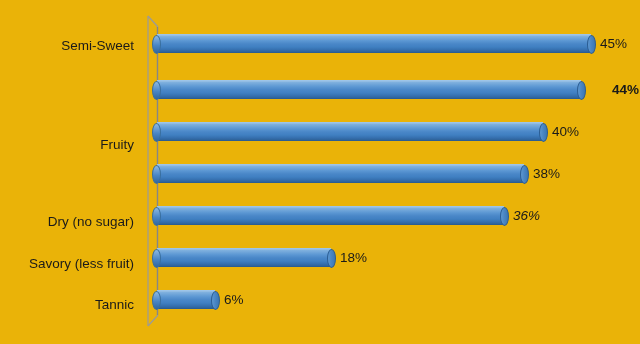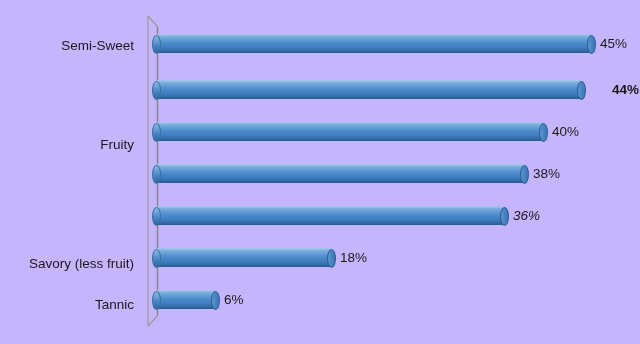--- a/index.html
+++ b/index.html
@@ -11,21 +11,21 @@
     width: 640px;
     height: 344px;
     font-family: "Liberation Sans", sans-serif;
     overflow: hidden;
   }
 
   #chart-root {
     position: relative;
     width: 640px;
     height: 344px;
-    background: #c4b5fd;
+    background: #eab308;
   }
 
   
   #plot-area {
     position: absolute;
     left: 0;
     top: 0;
     width: 640px;
     height: 344px;
   }
@@ -130,20 +130,21 @@
       <line x1="148" y1="16" x2="158" y2="27" stroke="#9a9a9a" stroke-width="1.2"></line>
 
       <line x1="148" y1="326" x2="158" y2="315" stroke="#9a9a9a" stroke-width="1.2"></line>
 
       <line x1="157.5" y1="27" x2="157.5" y2="315" stroke="#868686" stroke-width="1.4"></line>
     </svg>
 
     <div id="category-labels">
       <div class="cat-label" style="top:38px;">Semi-Sweet</div>
       <div class="cat-label" style="top:137px;padding-left:48px;">Fruity</div>
+      <div class="cat-label" style="top:214px;">Dry (no sugar)</div>
       <div class="cat-label" style="top:256px;">Savory (less fruit)</div>
       <div class="cat-label" style="top:297px;">Tannic</div>
     </div>
 
     <div id="bars-layer">
 
       <div class="bar-row" style="top:34px;">
         <div class="bar-body" style="width:434px;">
           <div class="bar-cap bar-cap-left"></div>
           <div class="bar-cap bar-cap-right" style="right:-5px;"></div>

